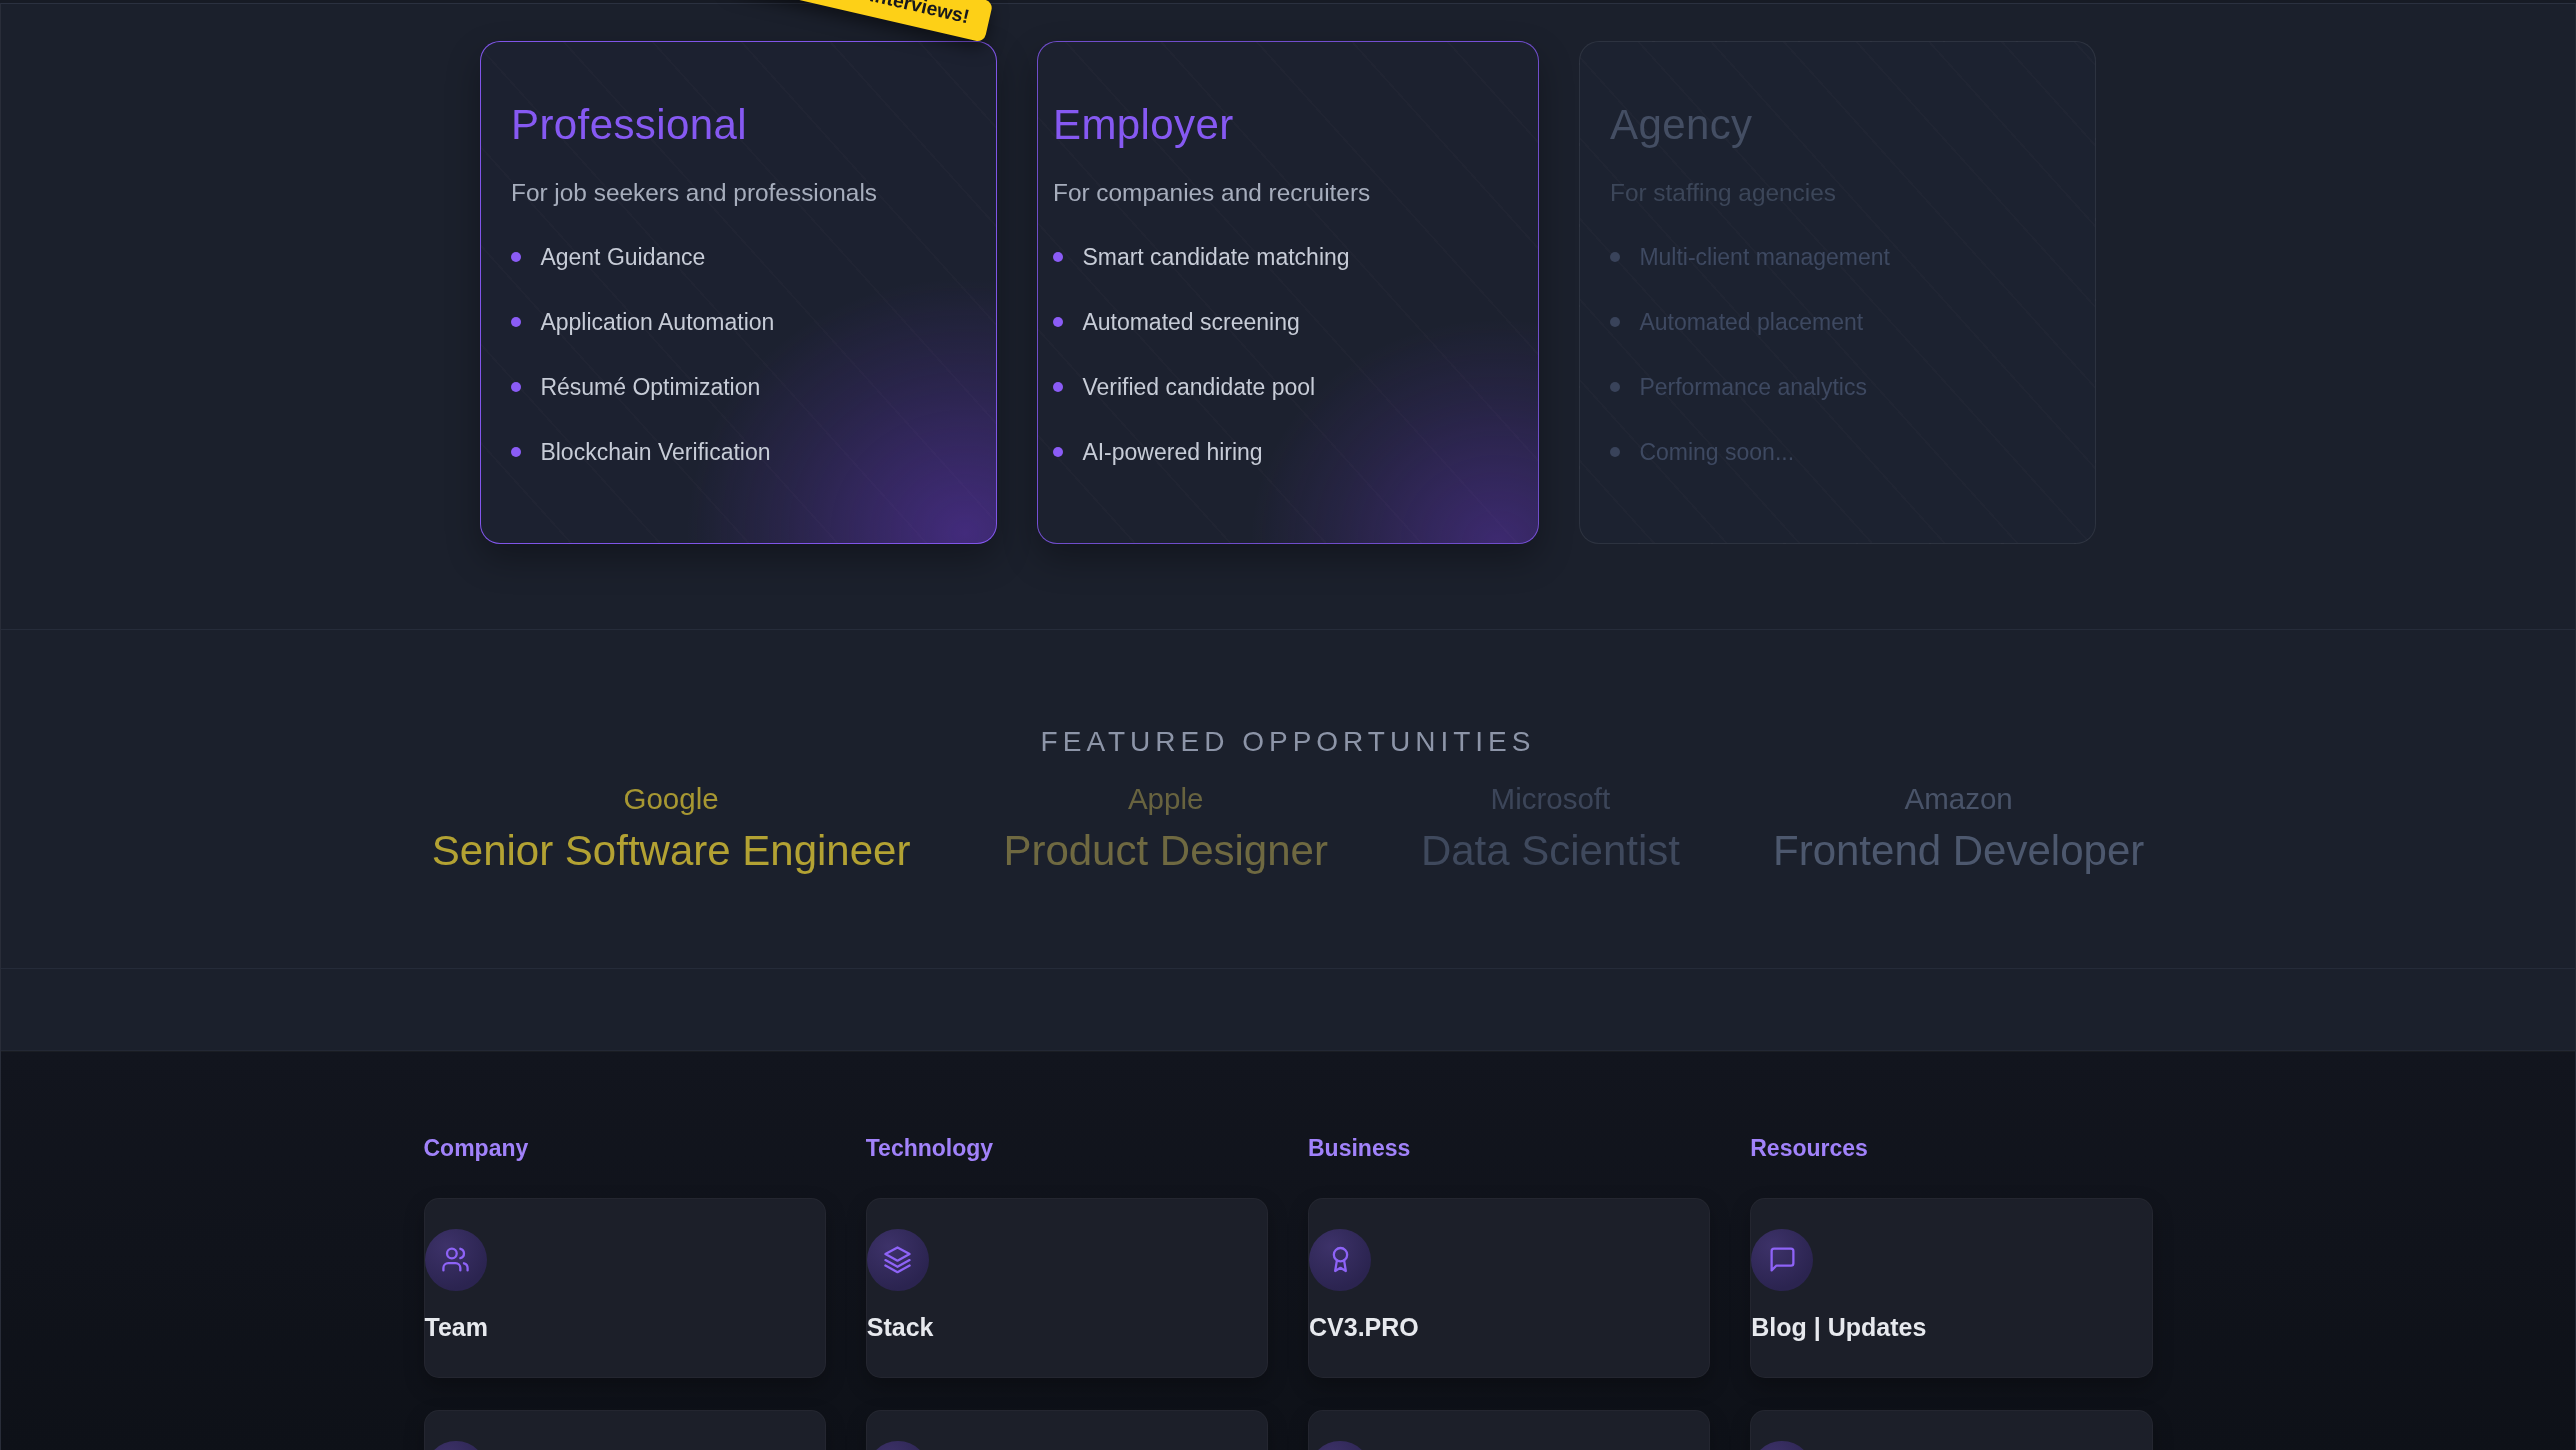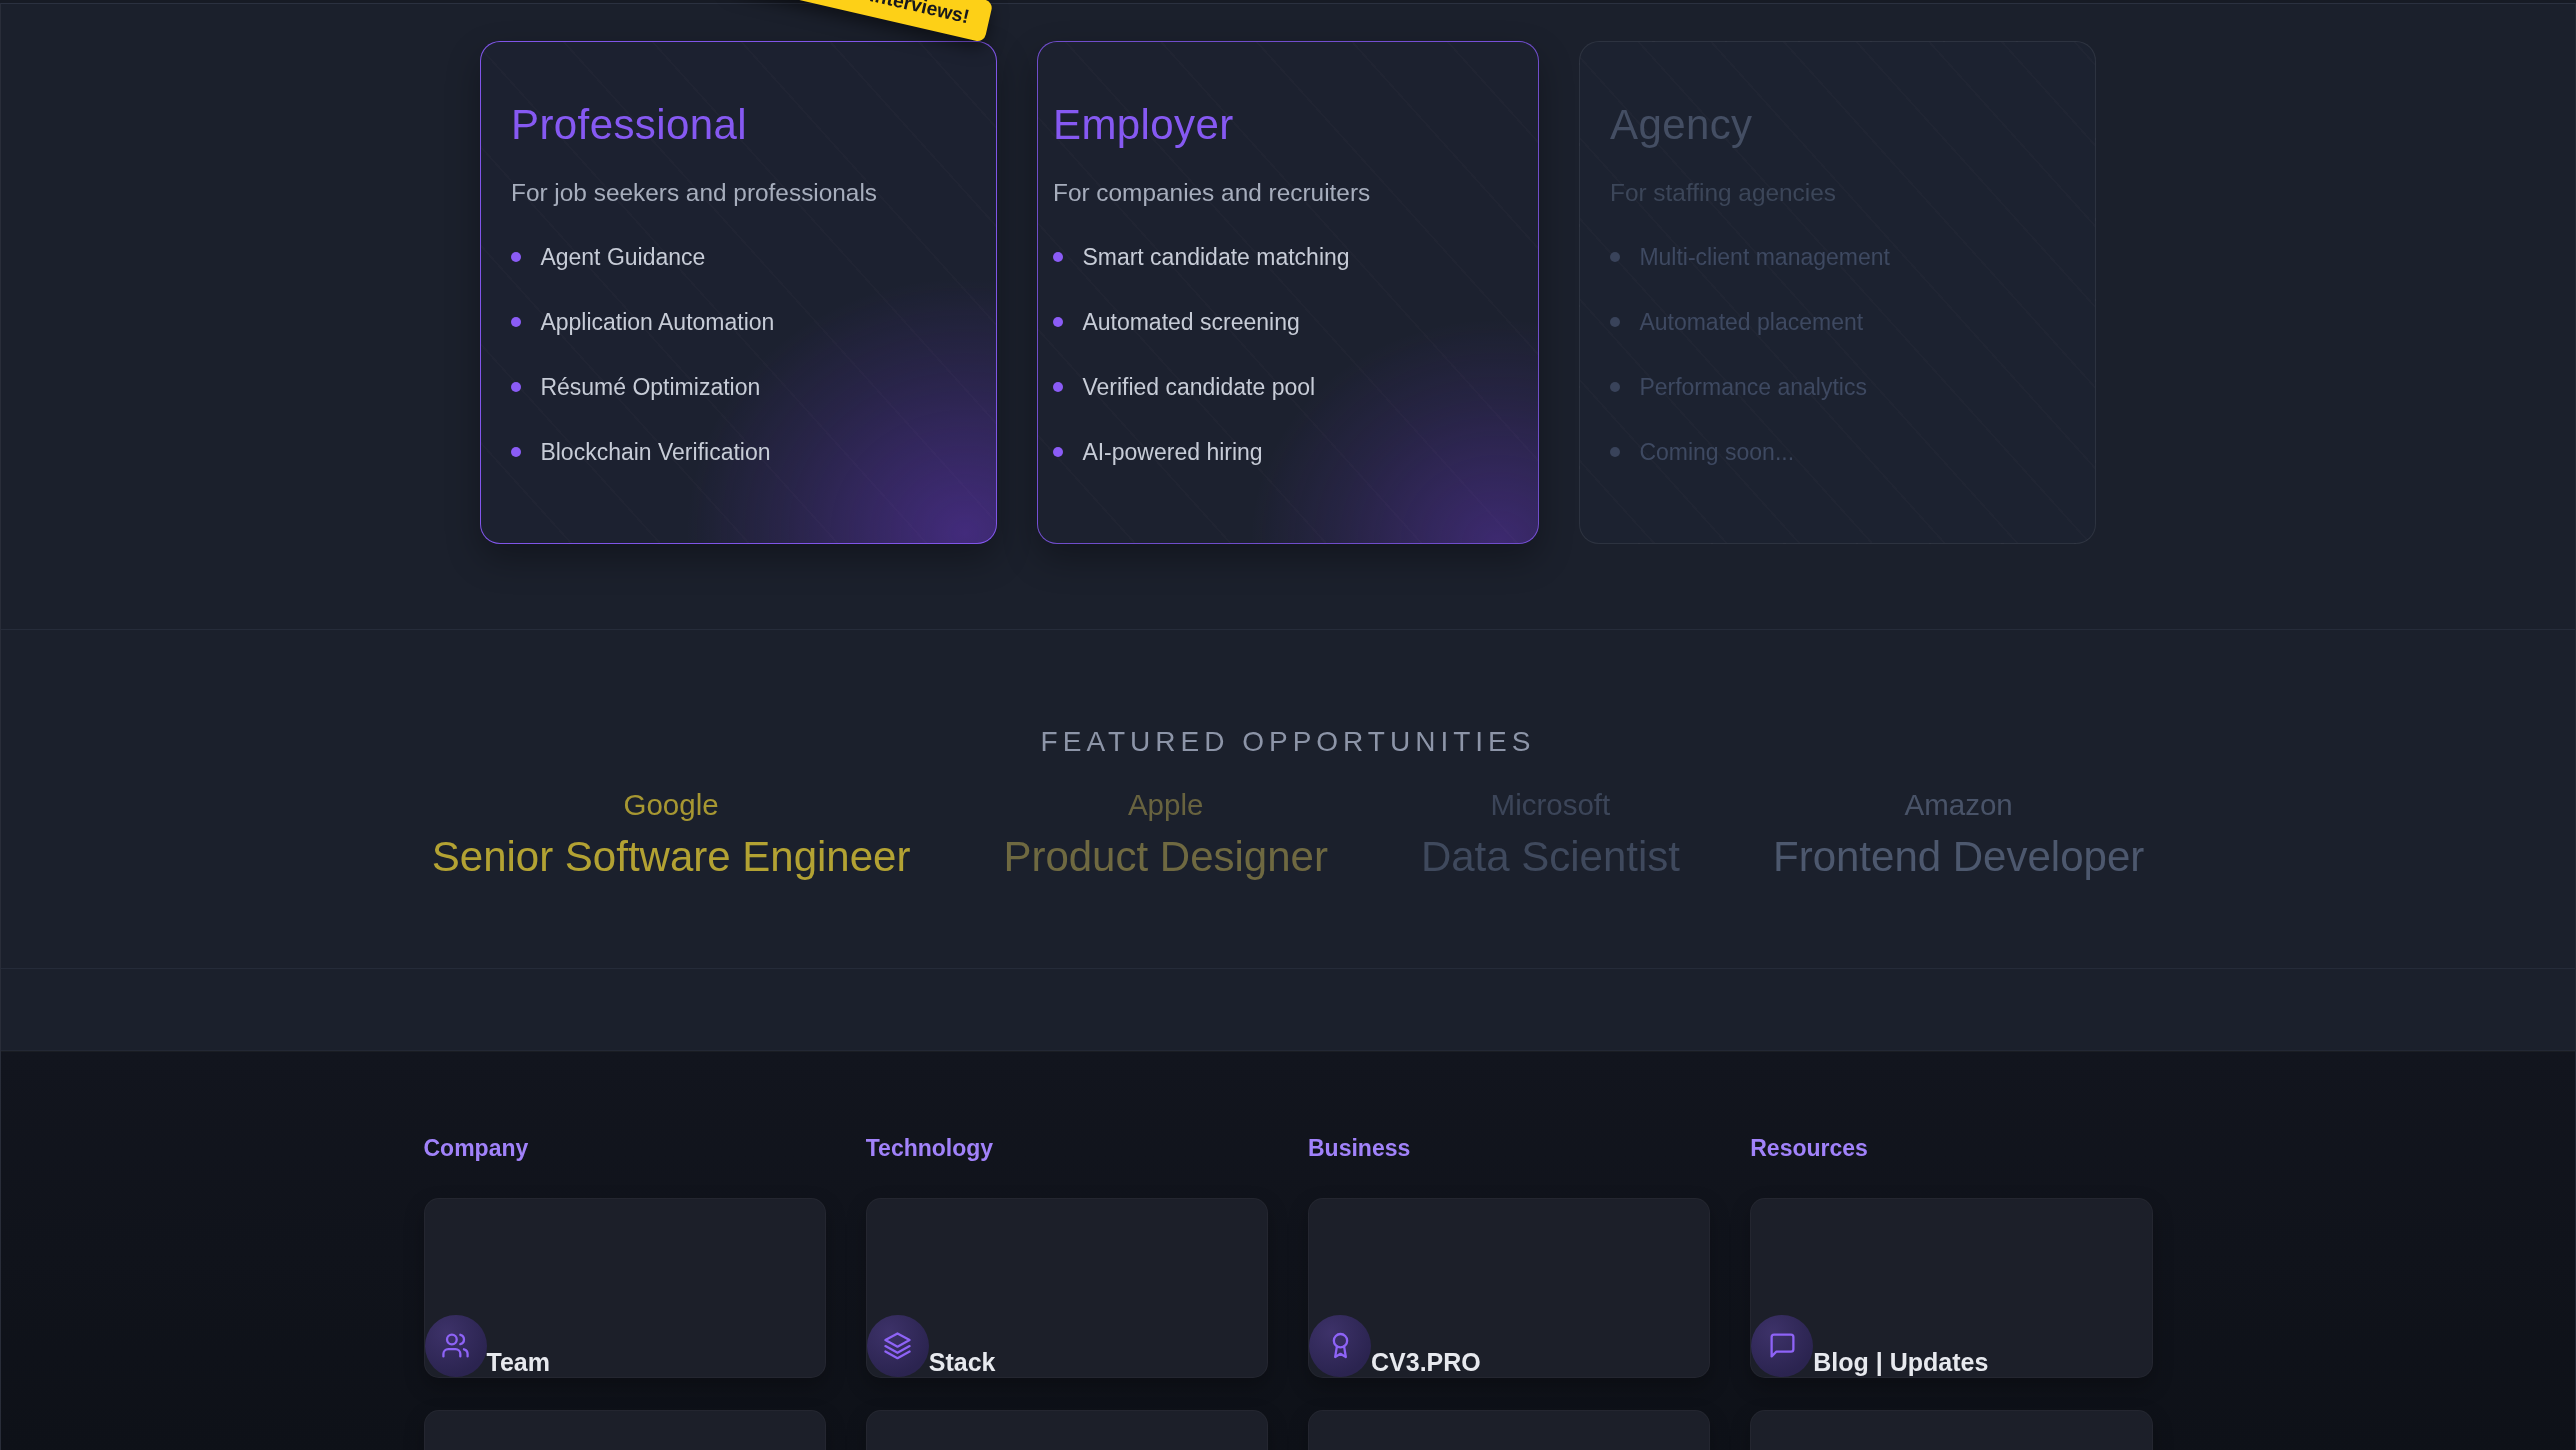--- a/index.html
+++ b/index.html
@@ -90,21 +90,21 @@
   }
 
   
   .featured {
     height: 339px;
     border-bottom: 0.8px solid #252b39;
     text-align: center;
     padding-top: 96px;
   }
   .feat-heading { font-size: 28px; font-weight: 500; letter-spacing: 5px; color: #8d95a8; }
-  .jobs { margin-top: 30px; display: flex; justify-content: center; align-items: flex-start; gap: 93px; }
+  .jobs { margin-top: 24px; display: flex; justify-content: center; align-items: flex-start; gap: 93px; }
   .job { text-align: center; cursor: pointer; }
   .job-company { font-size: 29.5px; opacity: 0.92; }
   .job-role { font-size: 42px; margin-top: 11.8px; }
 
   
   .band { height: 82px; border-bottom: 0.8px solid rgba(255,255,255,0.04); }
 
   
   footer {
     height: 402px;
@@ -121,23 +121,23 @@
     column-gap: 40px;
   }
   .col h3 { font-size: 23px; line-height: 40px; font-weight: 700; color: #a182fa; margin-bottom: 30px; }
   .fcard {
     height: 180px;
     border-radius: 15px;
     background: #1c1f29;
     border: 0.8px solid rgba(255,255,255,0.035);
     box-shadow: 0 8.4px 20px rgba(0,0,0,0.25);
     display: flex;
-    flex-direction: row;
-    align-items: flex-end;
-    padding-top: 47px;
+    flex-direction: column;
+    align-items: flex-start;
+    padding-top: 30px;
     cursor: pointer;
   }
   .fcard + .fcard { margin-top: 32px; }
   .icircle {
     width: 62px; height: 62px; border-radius: 50%;
     background: radial-gradient(circle at 35% 28%, #3d3269, #2b2450 72%);
     display: flex; align-items: center; justify-content: center;
     color: #8e63f7;
     flex: 0 0 auto;
   }

